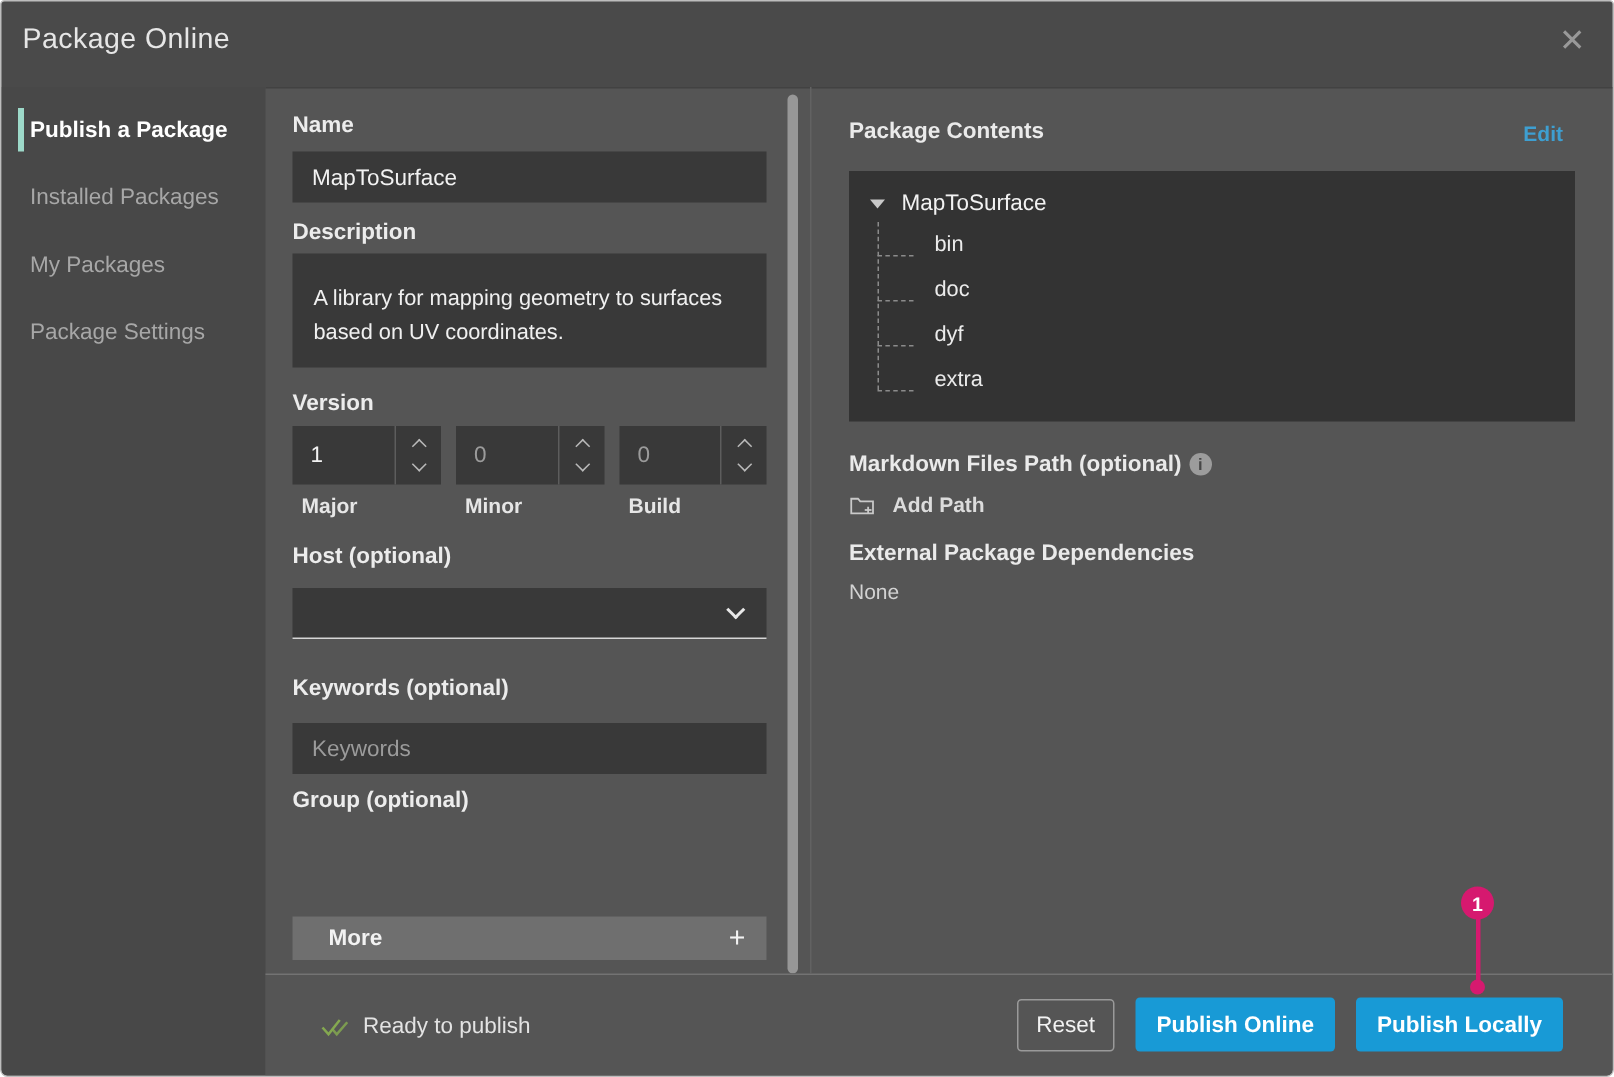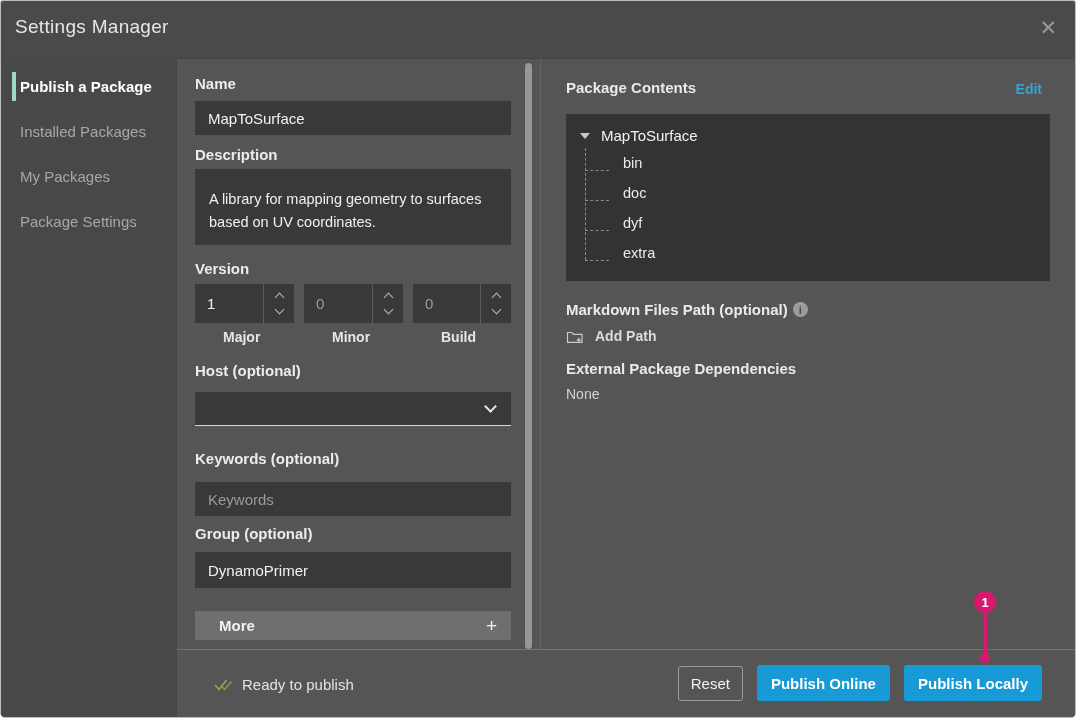--- a/index.html
+++ b/index.html
@@ -31,21 +31,21 @@
   .desc { position:absolute; left:0; top:111px; width:316px; height:76px; background:#393939; border:none; outline:none; resize:none; color:#f0f0f0; font-size:14.5px; line-height:23px; padding:19px 16px 0 14px; font-family:inherit; overflow:hidden; }
   .ver-row { position:absolute; left:0; top:226px; width:316px; display:flex; gap:10px; }
   .ver-box { width:99px; height:39px; background:#393939; display:flex; }
   .ver-box:last-child { width:98px; }
   .ver-val { flex:1; display:flex; align-items:center; padding-left:12px; font-size:15px; color:#f2f2f2; }
   .ver-val.muted { color:#9b9b9b; }
   .stepper { width:31px; border-left:1px solid #5d5d5d; display:flex; flex-direction:column; align-items:center; justify-content:center; gap:5px; cursor:pointer; }
   .chev { width:7px; height:7px; border-right:1.6px solid #b9b9b9; border-bottom:1.6px solid #b9b9b9; }
   .chev.up { transform:rotate(-135deg); }
   .chev.down { transform:rotate(45deg); }
-  .ver-lbl { position:absolute; top:271px; font-size:14px; font-weight:700; color:#e6e6e6;margin-left:22px; }
+  .ver-lbl { position:absolute; top:271px; font-size:14px; font-weight:700; color:#e6e6e6; }
   .host-select { position:absolute; left:0; top:334px; width:316px; height:34px; background:#393939; border-bottom:1px solid #d6d6d6; cursor:pointer; }
   .chev-dd { position:absolute; right:16px; top:10px; width:9px; height:9px; border-right:2px solid #e8e8e8; border-bottom:2px solid #e8e8e8; transform:rotate(45deg); }
   .more-btn { position:absolute; left:0; top:553px; width:316px; height:29px; background:#6f6f6f; border:none; display:flex; align-items:center; justify-content:space-between; padding:0 14px 0 24px; color:#f2f2f2; font-size:15px; font-weight:700; font-family:inherit; cursor:pointer; }
   .more-plus { font-size:19px; font-weight:400; line-height:1; }
   .scrollbar { position:absolute; left:524px; top:62px; width:7px; height:586px; background:#979797; border-radius:4px; cursor:pointer; }
   
   .right-panel { position:absolute; left:540px; top:57px; right:0; bottom:68px; }
   .pc-title { position:absolute; left:25px; top:21px; font-size:15px; font-weight:700; color:#eaeaea; }
   .edit-link { position:absolute; right:33px; top:23px; font-size:14px; font-weight:700; color:#3e9fd1; cursor:pointer; }
   .tree-box { position:absolute; left:25px; top:56px; width:484px; height:167px; background:#333333; }
@@ -72,21 +72,21 @@
   .anno-circle { position:absolute; left:973px; top:590px; width:22px; height:22px; border-radius:50%; background:#d6196f; color:#fff; font-size:13px; font-weight:700; display:flex; align-items:center; justify-content:center; z-index:20; }
   .anno-line { position:absolute; left:983px; top:611px; width:2.5px; height:42px; background:#d6196f; z-index:20; }
   .anno-dot { position:absolute; left:979px; top:652px; width:10px; height:10px; border-radius:50%; background:#d6196f; z-index:20; }
 </style>
 </head>
 <body>
 
 <div class="window">
 
   <div class="titlebar">
-    <div class="title">Settings Manager</div>
+    <div class="title">Package Online</div>
     <div class="close">✕</div>
   </div>
 
   <div class="sidebar">
     <div class="side-item selected">
       <span class="sel-bar"></span>
       <span>Publish a Package</span>
     </div>
     <div class="side-item">
 
@@ -141,21 +141,20 @@
 
     <div class="lbl" style="top:304px;">Host (optional)</div>
     <div class="host-select">
       <span class="chev-dd"></span>
     </div>
 
     <div class="lbl" style="top:392px;">Keywords (optional)</div>
     <input class="tinput" style="top: 424px;" type="text" placeholder="Keywords">
 
     <div class="lbl" style="top:467px;">Group (optional)</div>
-    <input class="tinput" style="top: 494px; height: 36px;" type="text" value="DynamoPrimer">
 
     <button class="more-btn">
       <span>More</span>
       <span class="more-plus">+</span>
     </button>
   </div>
 
   <div class="scrollbar"></div>
   <div class="vdivider"></div>
 

